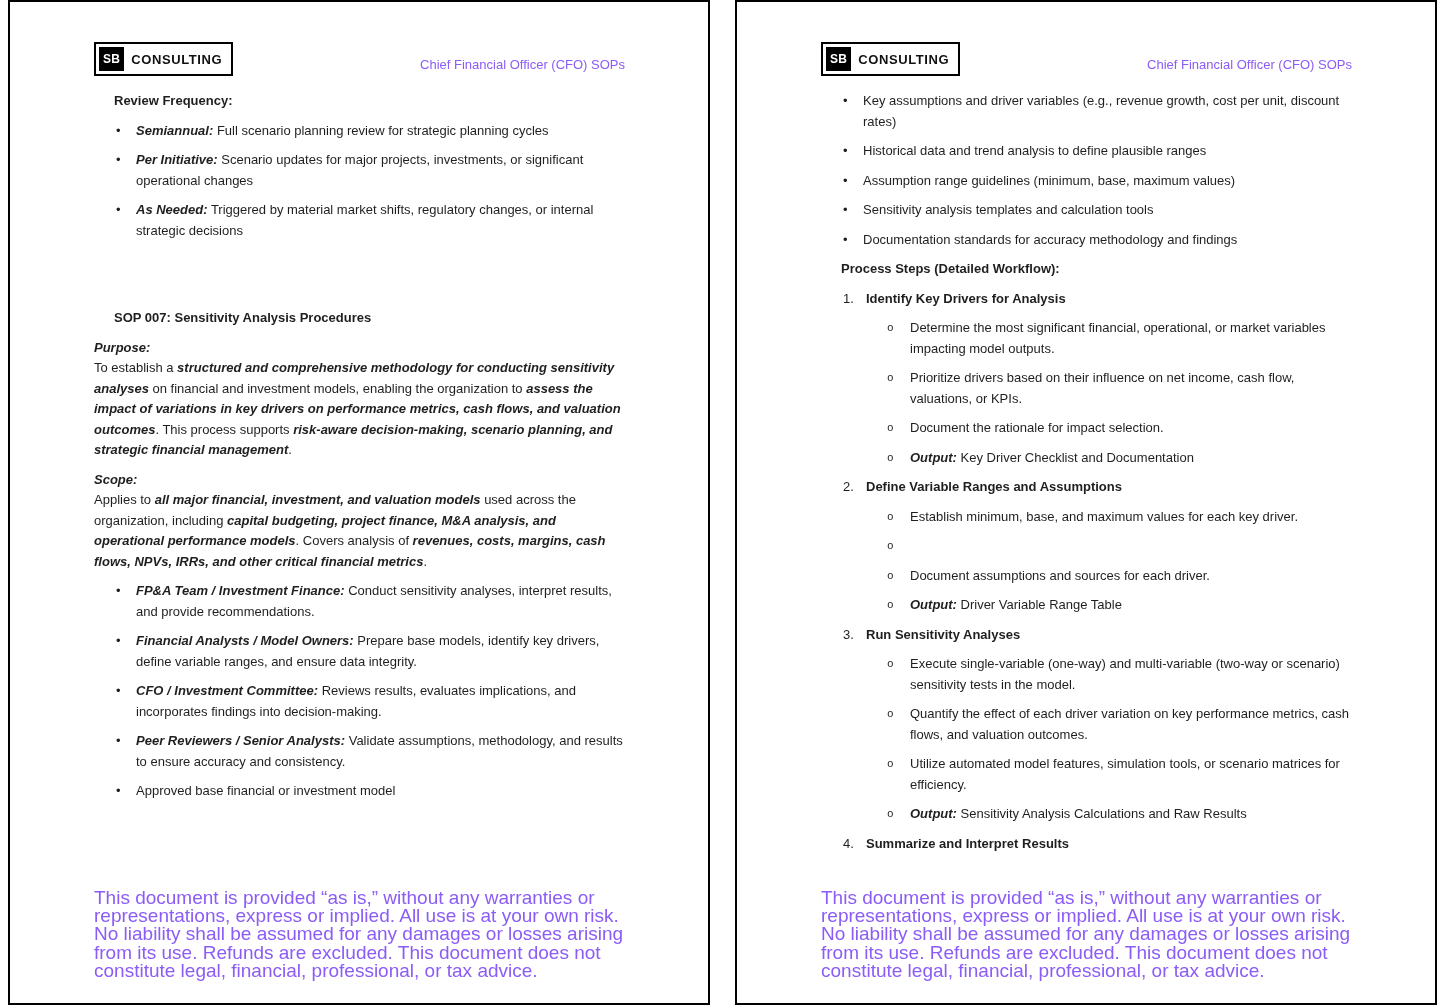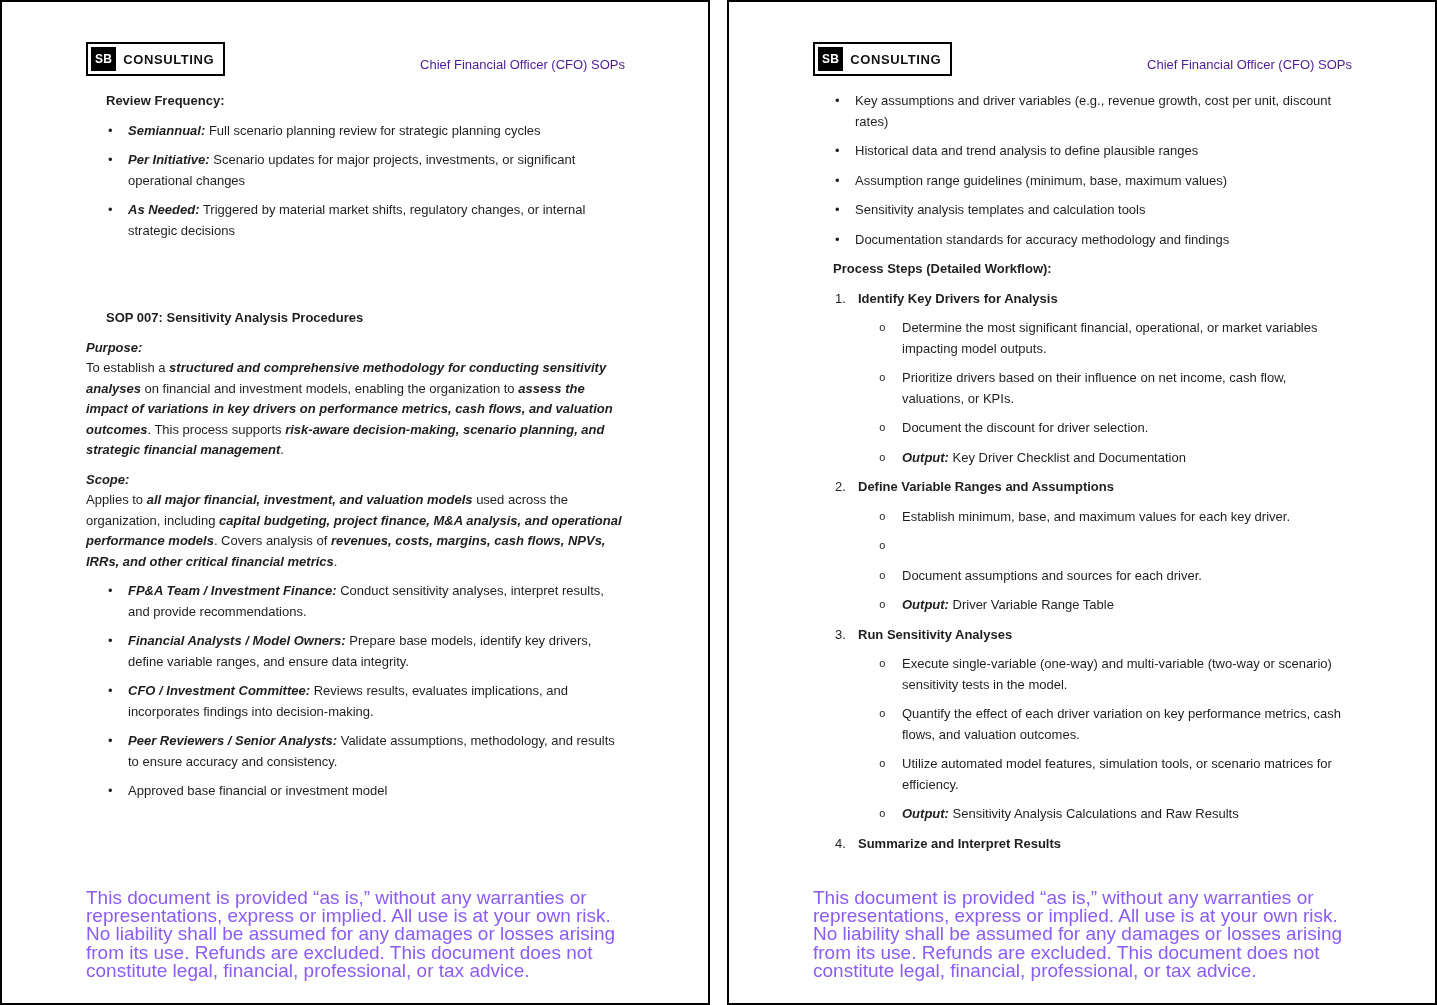--- a/index.html
+++ b/index.html
@@ -18,20 +18,21 @@
     background: #ffffff;
   }
   .page {
     width: 710px;
     height: 1005px;
     background: #ffffff;
     border: 2px solid #000000;
     position: relative;
     padding: 40px 83px 0 84px;
     overflow: hidden;
+    margin-left: 8px;
   }
   .page-header {
     display: flex;
     justify-content: space-between;
     align-items: flex-end;
     margin-bottom: 15px;
   }
   .logo {
     display: inline-flex;
     align-items: center;
@@ -54,21 +55,21 @@
     font-weight: 700;
     font-size: 13px;
     letter-spacing: 0.6px;
     color: #111111;
     white-space: nowrap;
   }
   .header-title {
     font-size: 13px;
     line-height: 16px;
     padding-bottom: 3px;
-    color: #4c1d95;
+    color: #8b5cf6;
     white-space: nowrap;
   }
   .content { font-size: 13px; line-height: 20.5px; }
   .h {
     font-weight: 700;
     margin: 0 0 9px 0;
     padding-left: 20px;
   }
   .para { margin: 0 0 9px 0; }
   .b { font-weight: 700; font-style: italic; }
@@ -208,21 +209,21 @@
       <div class="li l2">
         <span class="m">o</span>
         <span class="t"><span>Determine the most significant financial, operational, or market variables impacting model outputs.</span></span>
       </div>
       <div class="li l2">
         <span class="m">o</span>
         <span class="t"><span>Prioritize drivers based on their influence on net income, cash flow, valuations, or KPIs.</span></span>
       </div>
       <div class="li l2">
         <span class="m">o</span>
-        <span class="t"><span>Document the discount for driver selection.</span></span>
+        <span class="t"><span>Document the rationale for impact selection.</span></span>
       </div>
       <div class="li l2">
         <span class="m">o</span>
         <span class="t"><span class="b">Output:</span><span> Key Driver Checklist and Documentation</span></span>
       </div>
 
       <div class="li ln">
         <span class="m">2.</span>
         <span class="t">Define Variable Ranges and Assumptions</span>
       </div>

